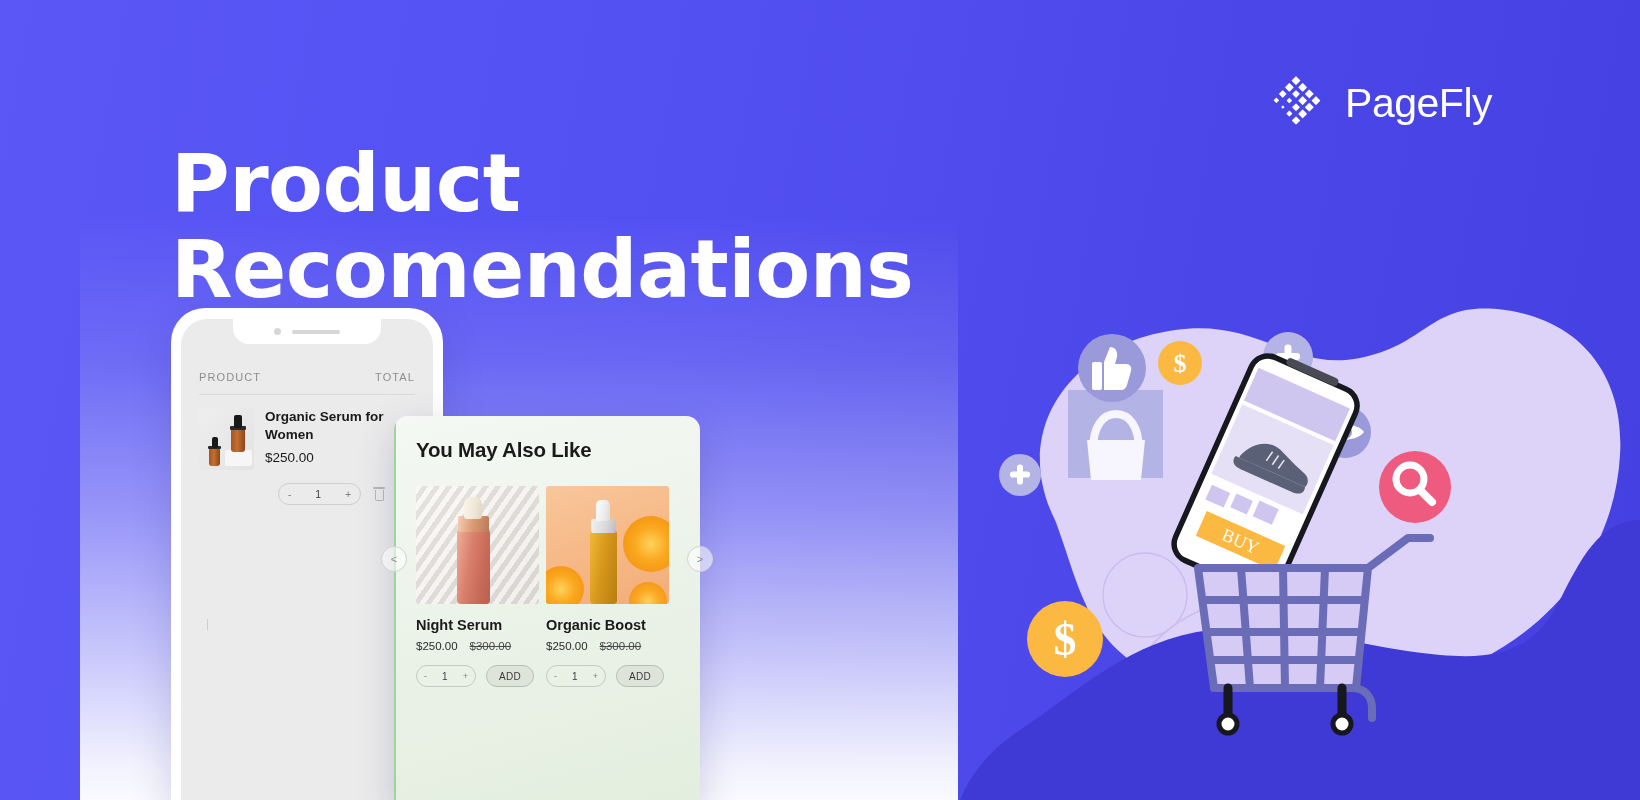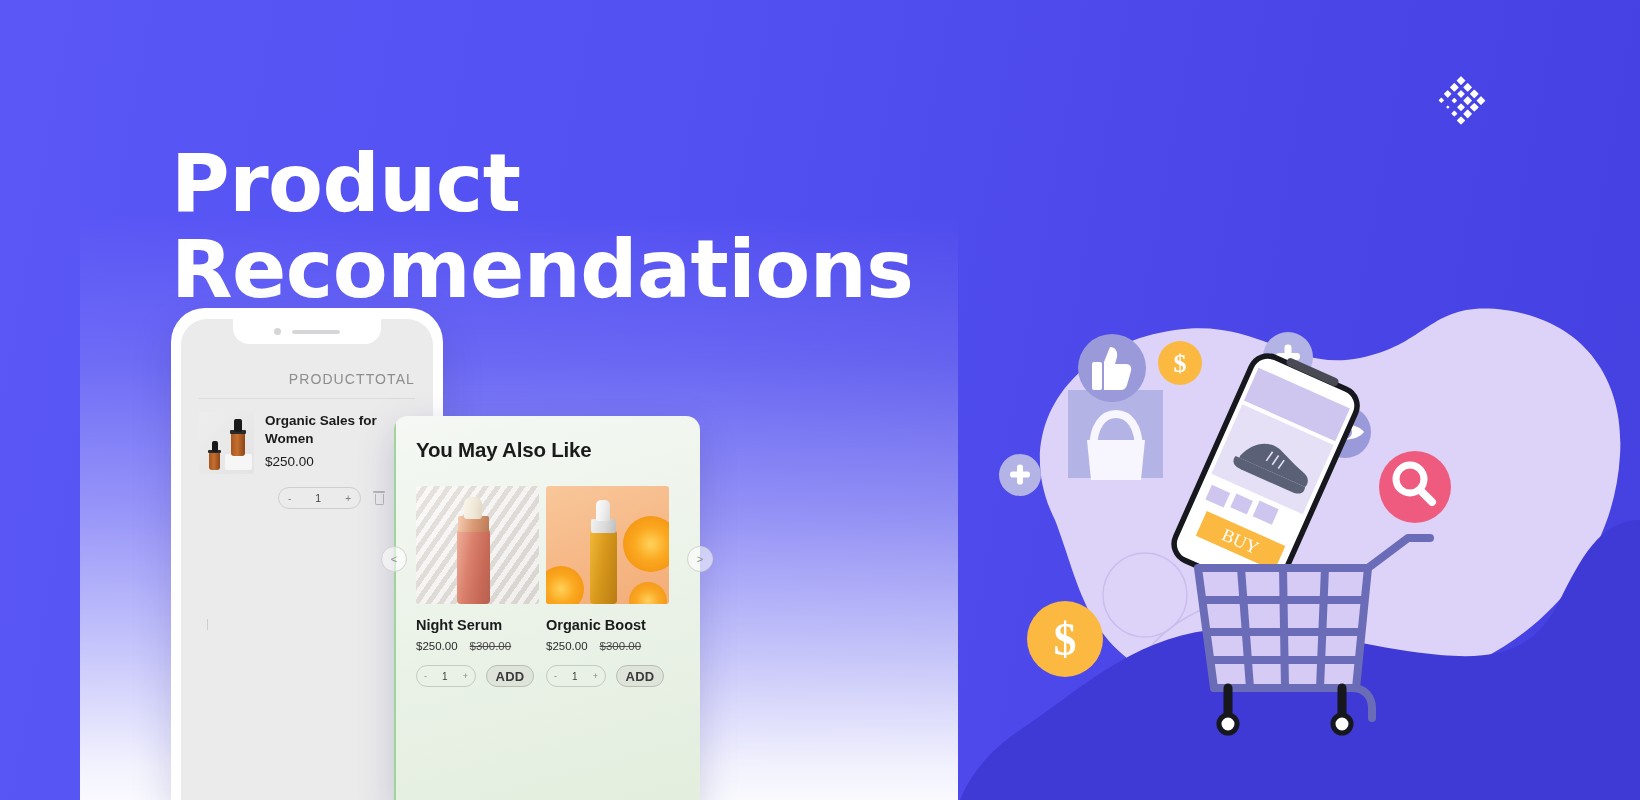--- a/index.html
+++ b/index.html
@@ -75,22 +75,22 @@
     display:flex; align-items:center; justify-content:center; gap:11px;
   }
   .notch-dot{ width:7px; height:7px; border-radius:50%; background:#d6d5d8; }
   .notch-bar{ width:48px; height:4px; border-radius:3px; background:#d6d5d8; }
 
   .cart-body{ padding:34px 18px 0 18px; }
   .cart-head{ display:flex; align-items:flex-start; justify-content:space-between; }
   .cart-title{ font-size:25px; font-weight:bold; color:#1a1a1a; letter-spacing:-0.3px; }
   .cart-close{ font-size:13px; color:#8d8d90; padding-top:8px; padding-right:3px; }
   .cart-cols{
-    display:flex; justify-content:flex-end;
-    margin-top:18px; font-size:14px; letter-spacing:1.1px; color:#8d8d90;margin-left:8px;
+    display:flex; justify-content:space-between;
+    margin-top:18px; font-size:11px; letter-spacing:1.1px; color:#8d8d90;
   }
   .cart-rule{ height:1px; background:#dcdbdc; margin-top:11px; }
 
   .cart-item{ display:flex; gap:11px; margin-top:13px; }
   .thumb{
     width:55px; height:62px; border-radius:4px; flex:none;
     background:linear-gradient(135deg,#efeeee 0%,#e4e3e3 100%);
     position:relative; overflow:hidden;
   }
   .thumb .plinth{
@@ -203,21 +203,21 @@
   .rec-compare{ font-size:11.5px; color:#4a4a4a; text-decoration:line-through; }
   .rec-actions{ display:flex; align-items:center; gap:10px; margin-top:13px; }
   .rec-stepper{
     display:flex; align-items:center; justify-content:space-between;
     width:60px; height:22px; border:1px solid #c4cbc0; border-radius:13px;
     padding:0 7px; font-size:9px; color:#80867c;
   }
   .rec-stepper .num{ font-size:10px; color:#3d3d40; }
   .add-btn{
     width:48px; height:22px; border:1px solid #b7bfb2; border-radius:13px;
-    background:#dfe4db; color:#3a3a3a; font-size:13px; font-weight:bold;
+    background:#dfe4db; color:#3a3a3a; font-size:10px; font-weight:normal;
     display:flex; align-items:center; justify-content:center; letter-spacing:.3px;
   }
 
   
   .car-arrow{
     position:absolute; width:26px; height:26px; border-radius:50%;
     border:1px solid #d3d2d2; background:rgba(255,255,255,.55);
     display:flex; align-items:center; justify-content:center;
     font-size:11px; color:#8d8d90;
   }
@@ -254,20 +254,21 @@
         <rect x="31.2" y="31.2" width="5.6" height="5.6" rx="0.6"></rect>
         <rect x="40.2" y="30.8" width="6.4" height="6.4" rx="0.6"></rect>
 
         <rect x="13.2" y="41" width="4" height="4" rx="0.5"></rect>
         <rect x="23.4" y="42" width="2.4" height="2.4" rx="0.4"></rect>
         <rect x="31.6" y="41" width="4.4" height="4.4" rx="0.5"></rect>
         <rect x="40.4" y="40.4" width="6" height="6" rx="0.6"></rect>
       </g>
     </svg>
   </div>
+  <div class="logo-text">PageFly</div>
 </div>
 
 <div class="headline">
   <div class="l2">Product Recomendations</div>
 </div>
 
 <div class="phone">
   <div class="phone-screen">
 
     <div class="notch">
@@ -287,21 +288,21 @@
         <div class="thumb">
           <div class="plinth"></div>
           <div class="btl big"></div>
             <div class="collar big"></div>
             <div class="cap big"></div>
           <div class="btl sml"></div>
             <div class="collar sml"></div>
             <div class="cap sml"></div>
         </div>
         <div class="item-info">
-          <div class="item-name">Organic Sales for Women</div>
+          <div class="item-name">Organic Serum for Women</div>
           <div class="item-price">$250.00</div>
         </div>
       </div>
 
       <div class="qty-row">
         <div class="stepper">
           <span>-</span>
           <span class="num">1</span>
           <span>+</span>
         </div>

